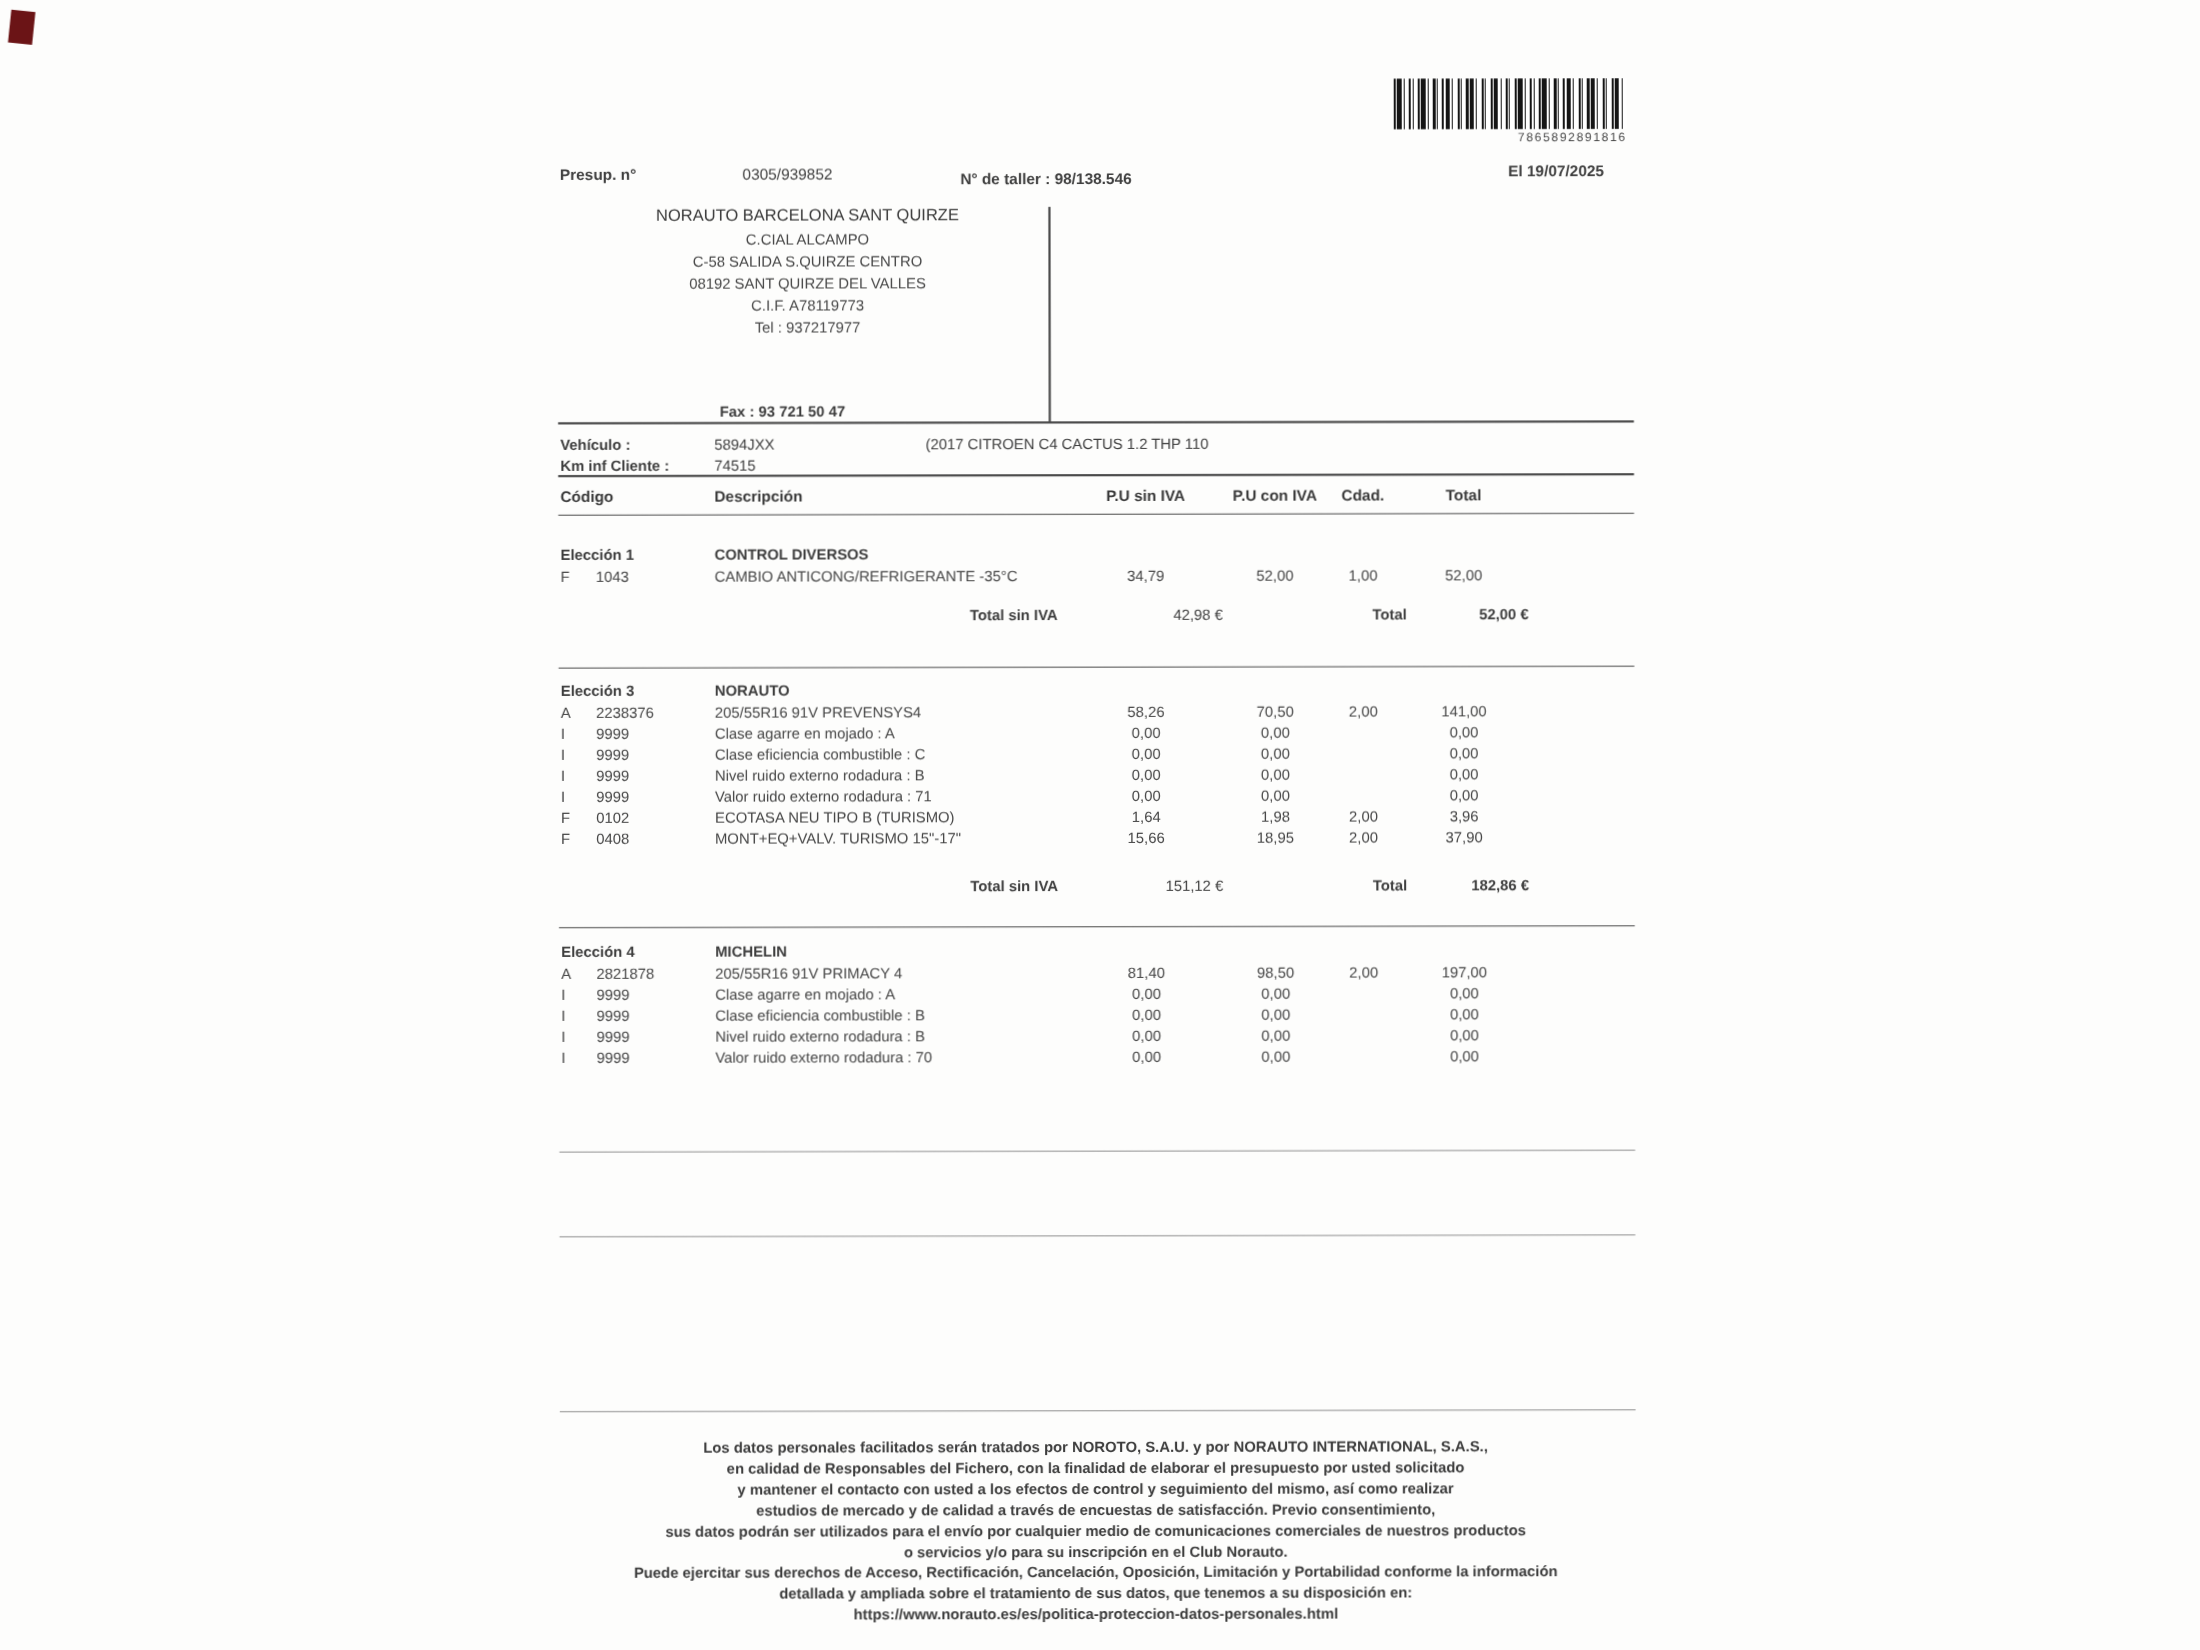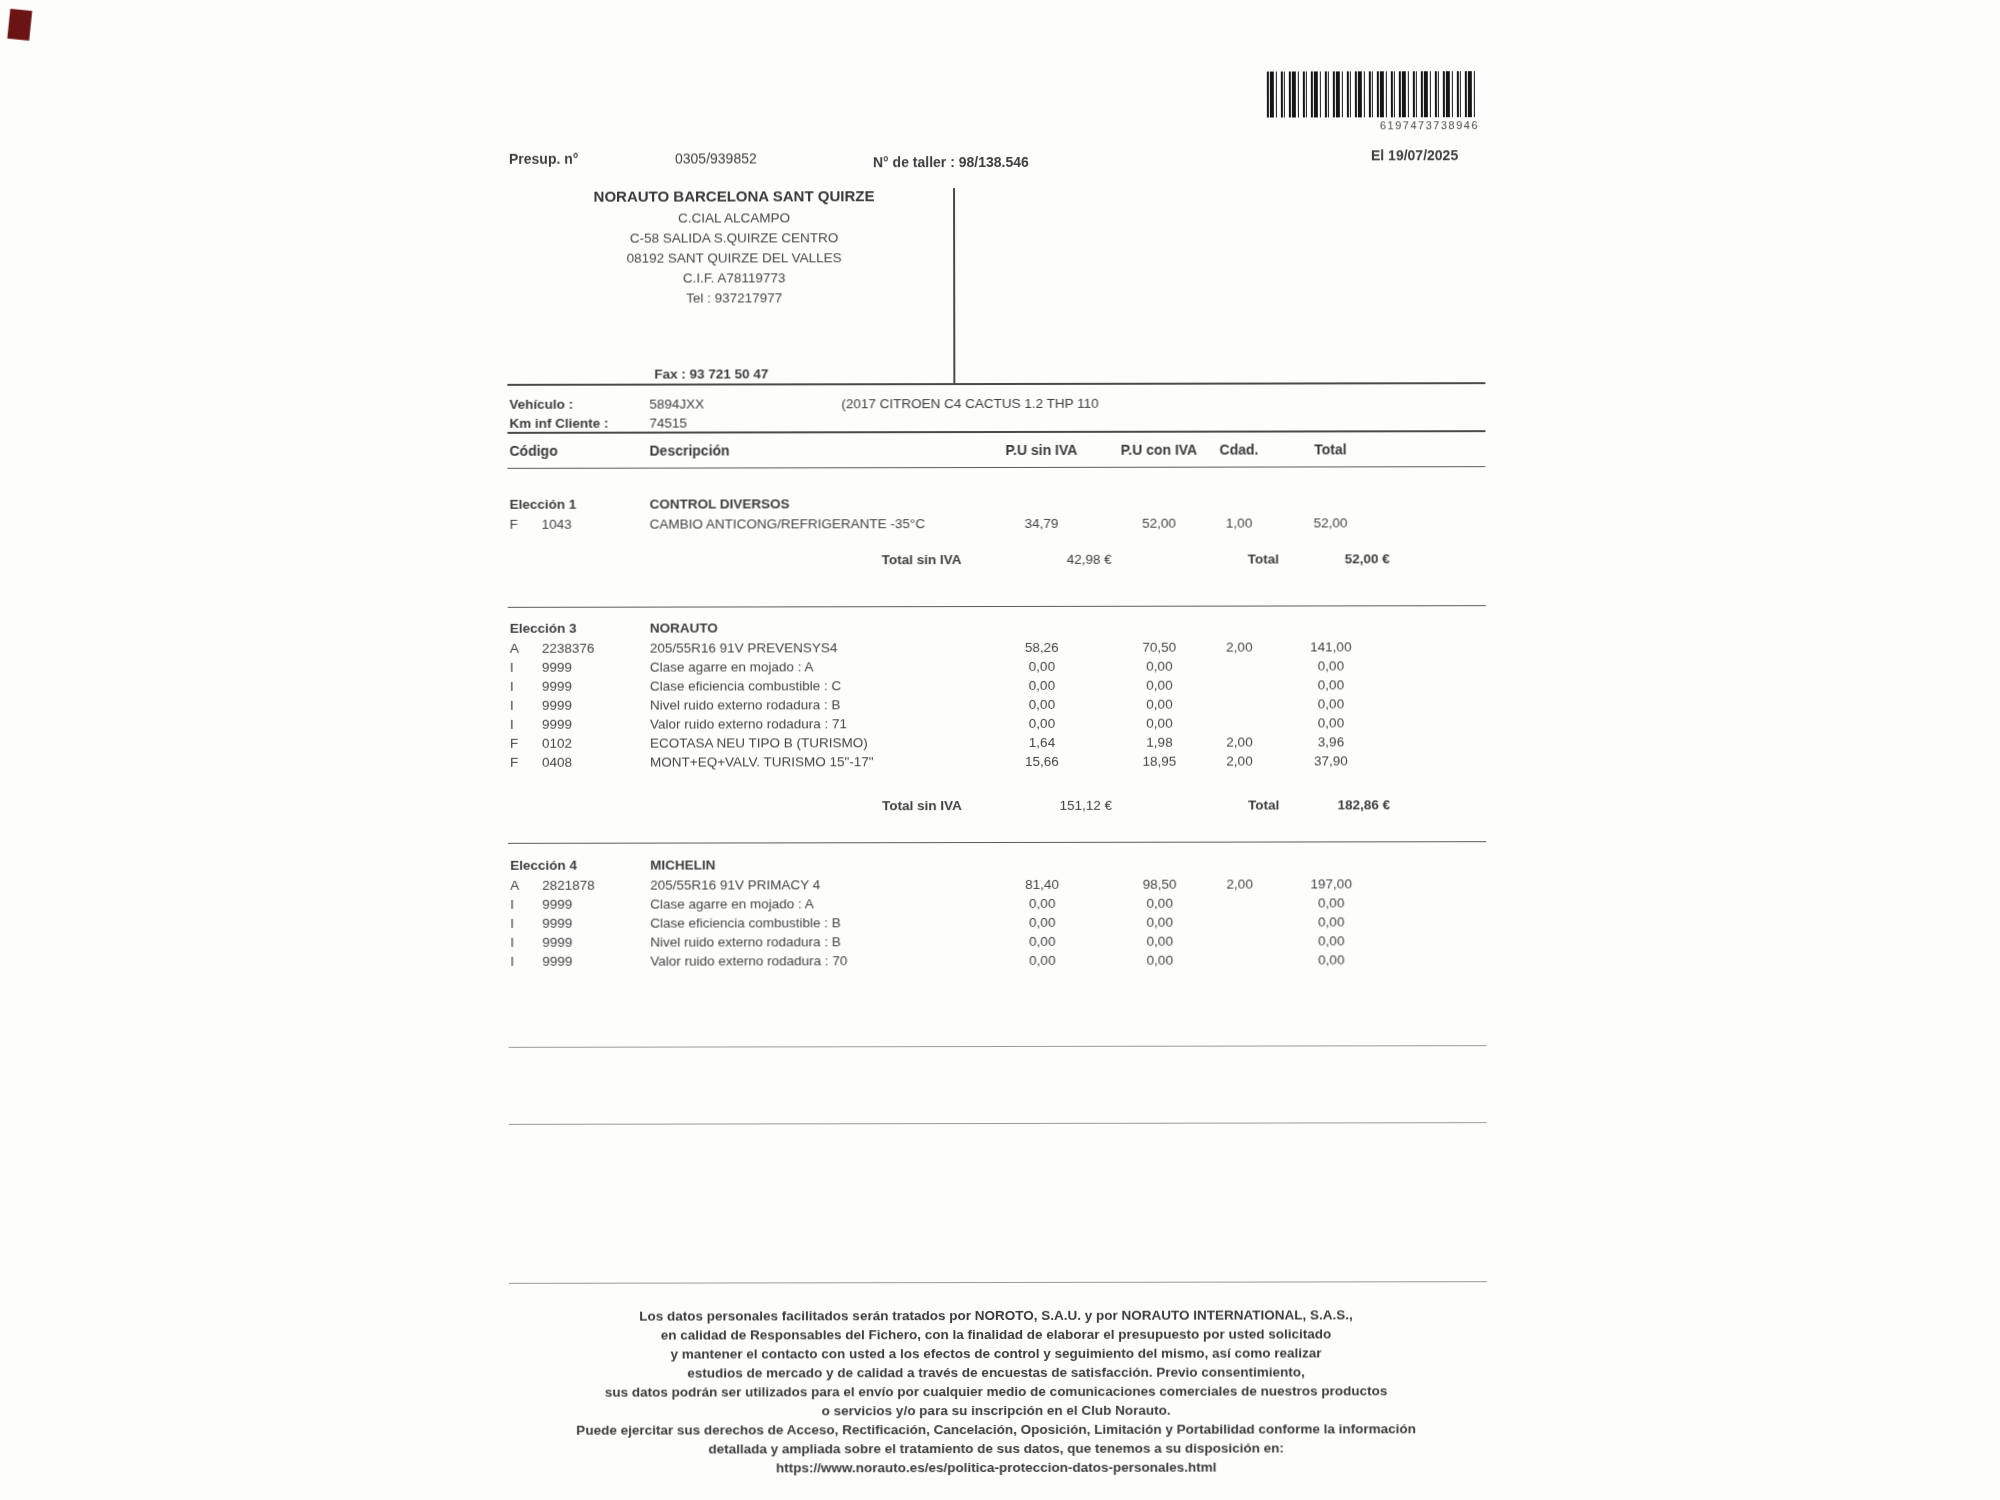--- a/index.html
+++ b/index.html
@@ -26,21 +26,21 @@
       #151515 17px 18px,#fff 18px 22px)
   }
   .barcode-num{left:1268px;top:120px;width:212px;text-align:right;font-size:11px;letter-spacing:1.5px;color:#4a4a4a}
 
   .hline{position:absolute;left:508px;width:978px;height:0;border-top:2px solid #4a4a4a}
   .hline.mid{border-top-width:1.5px;border-top-color:#5a5a5a}
   .hline.thin{border-top-width:1px;border-top-color:#9a9a9a}
   .vline{position:absolute;left:954px;top:188px;height:196px;width:0;border-left:2px solid #4a4a4a}
 
   .company{left:560px;top:186px;width:350px;text-align:center;font-size:13.5px;line-height:20px;color:#474747}
-  .company .name{font-size:15px;font-weight:bold;color:#383838;margin-bottom:2px}
+  .company .name{font-size:15px;font-weight:normal;color:#383838;margin-bottom:2px}
   .company div:nth-last-child(1){font-weight:normal}
 
   .hdr{
     position:absolute;left:510px;width:880px;
     display:grid;grid-template-columns:140px 322px 140px 95px 65px 118px;
     font-size:14px;font-weight:bold;line-height:18px;color:#3a3a3a
   }
   .rows{position:absolute;left:510px;width:880px}
   .row{
     display:grid;grid-template-columns:32px 108px 322px 140px 95px 65px 118px;
@@ -57,21 +57,21 @@
   }
 </style>
 </head>
 <body>
 
 <div class="page">
 
   <div class="abs artifact"></div>
 
   <div class="abs barcode"></div>
-  <div class="abs barcode-num">6197473738946</div>
+  <div class="abs barcode-num">7865892891816</div>
   <div class="abs b fs14" style="left:1372px;top:148px">El 19/07/2025</div>
 
   <div class="abs b fs14" style="left:510px;top:150px">Presup. n°</div>
   <div class="abs fs14" style="left:676px;top:150px">0305/939852</div>
   <div class="abs b fs14" style="left:874px;top:154px">N° de taller : 98/138.546</div>
 
   <div class="abs company">
     <div class="name">NORAUTO BARCELONA SANT QUIRZE</div>
 
       <div>C.CIAL ALCAMPO</div>

